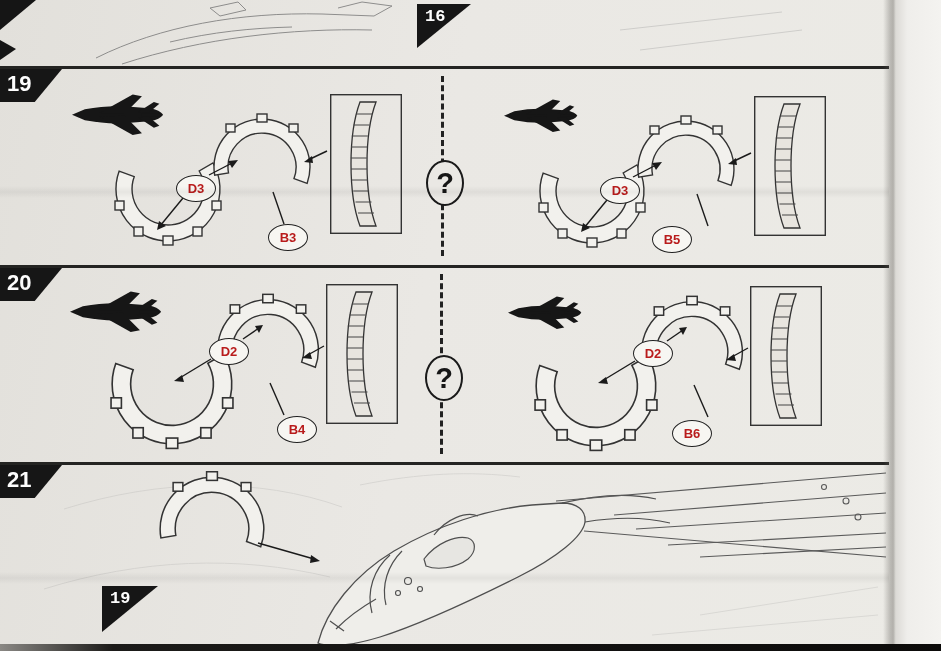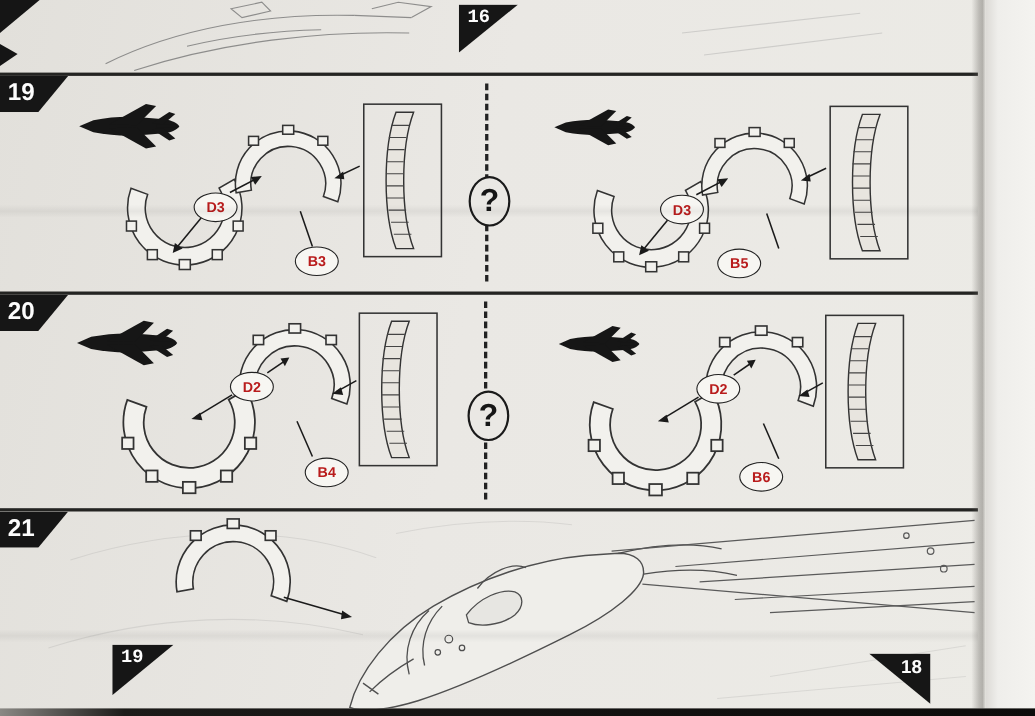--- a/index.html
+++ b/index.html
@@ -238,21 +238,20 @@
       <path d="M636,64 L886,48"></path>
       <path d="M668,80 L886,68"></path>
       <path d="M700,92 L886,82"></path>
       <circle cx="846" cy="36" r="3"></circle>
       <circle cx="858" cy="52" r="3"></circle>
       <circle cx="824" cy="22" r="2.5"></circle>
     </g>
   </svg>
   <div class="step-corner" style="top:465px">21</div>
   <div class="flag flag-tl" style="left:102px;top:586px;width:56px;height:46px;">19</div>
-  <div class="flag flag-tr" style="left:790px;top:594px;width:56px;height:46px;">18</div>
 
   <div class="crease" style="top:186px"></div>
   <div class="crease" style="top:572px"></div>
   <div class="edge-shadow"></div>
   <div class="right-margin"></div>
   <div class="bottom-band"></div>
 
 </div>
 
 </body></html>

